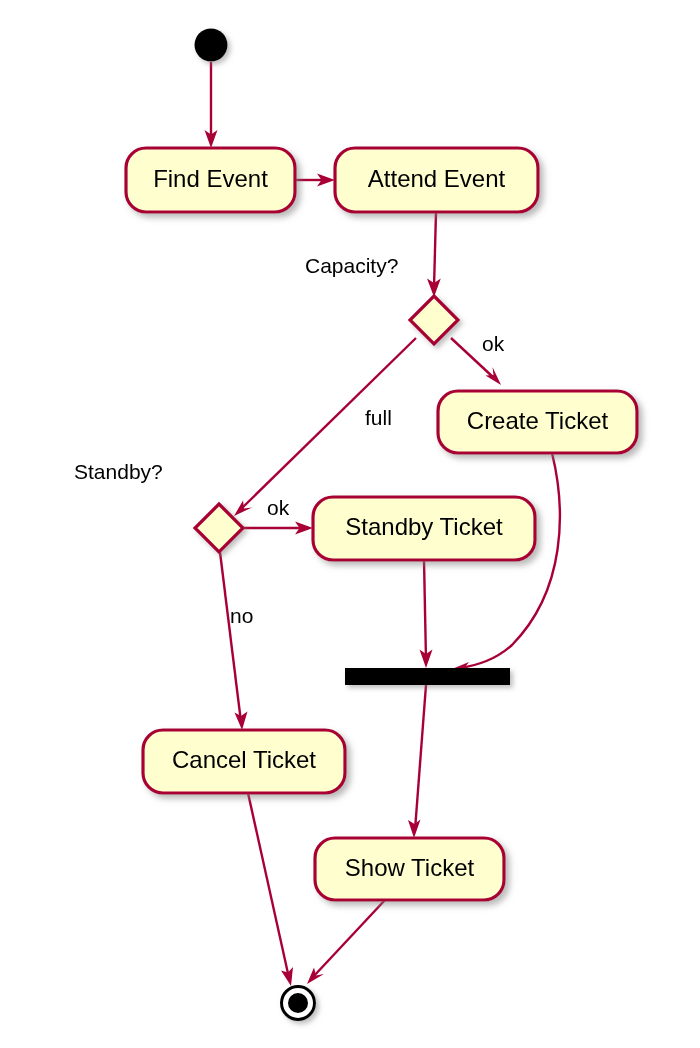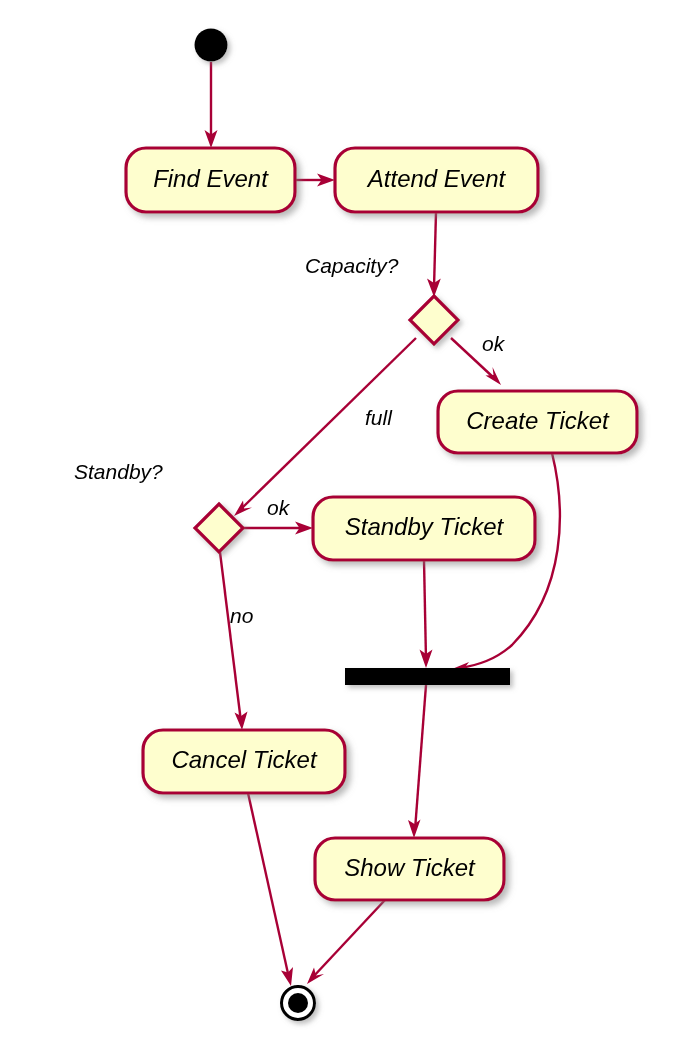--- a/index.html
+++ b/index.html
@@ -13,21 +13,20 @@
     height: 1048px;
     position: relative;
     overflow: hidden;
     font-family: "Liberation Sans", "DejaVu Sans", sans-serif;
   }
   #diagram-root {
     position: absolute;
     inset: 0;
     width: 700px;
     height: 1048px;
-    font-style: italic;
   }
   svg#diagram-canvas {
     position: absolute;
     top: 0;
     left: 0;
     width: 700px;
     height: 1048px;
     display: block;
   }
   .node-label,

